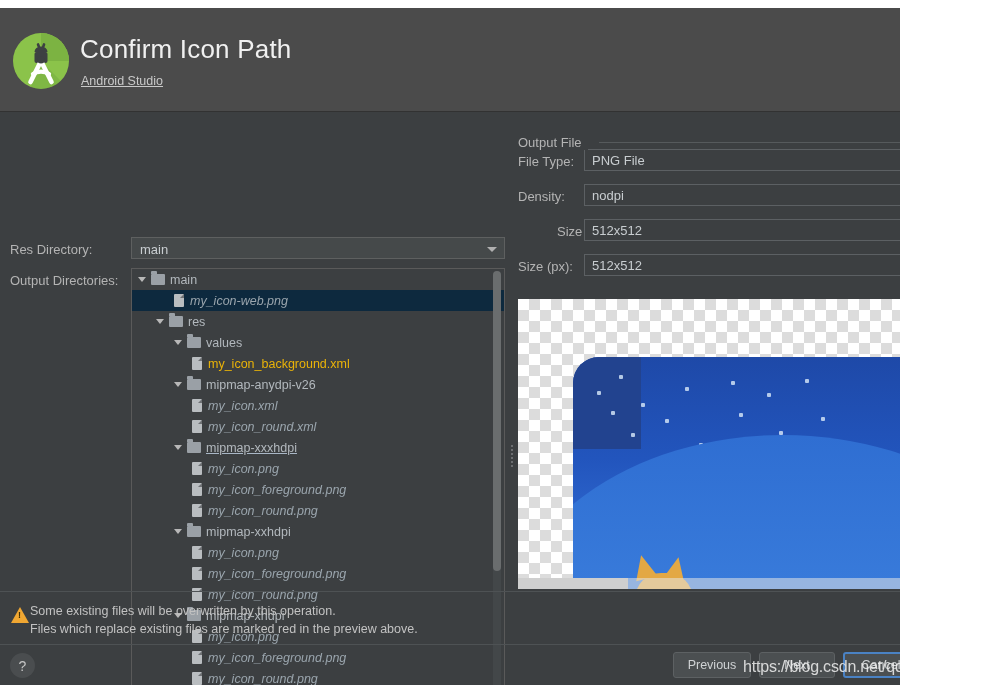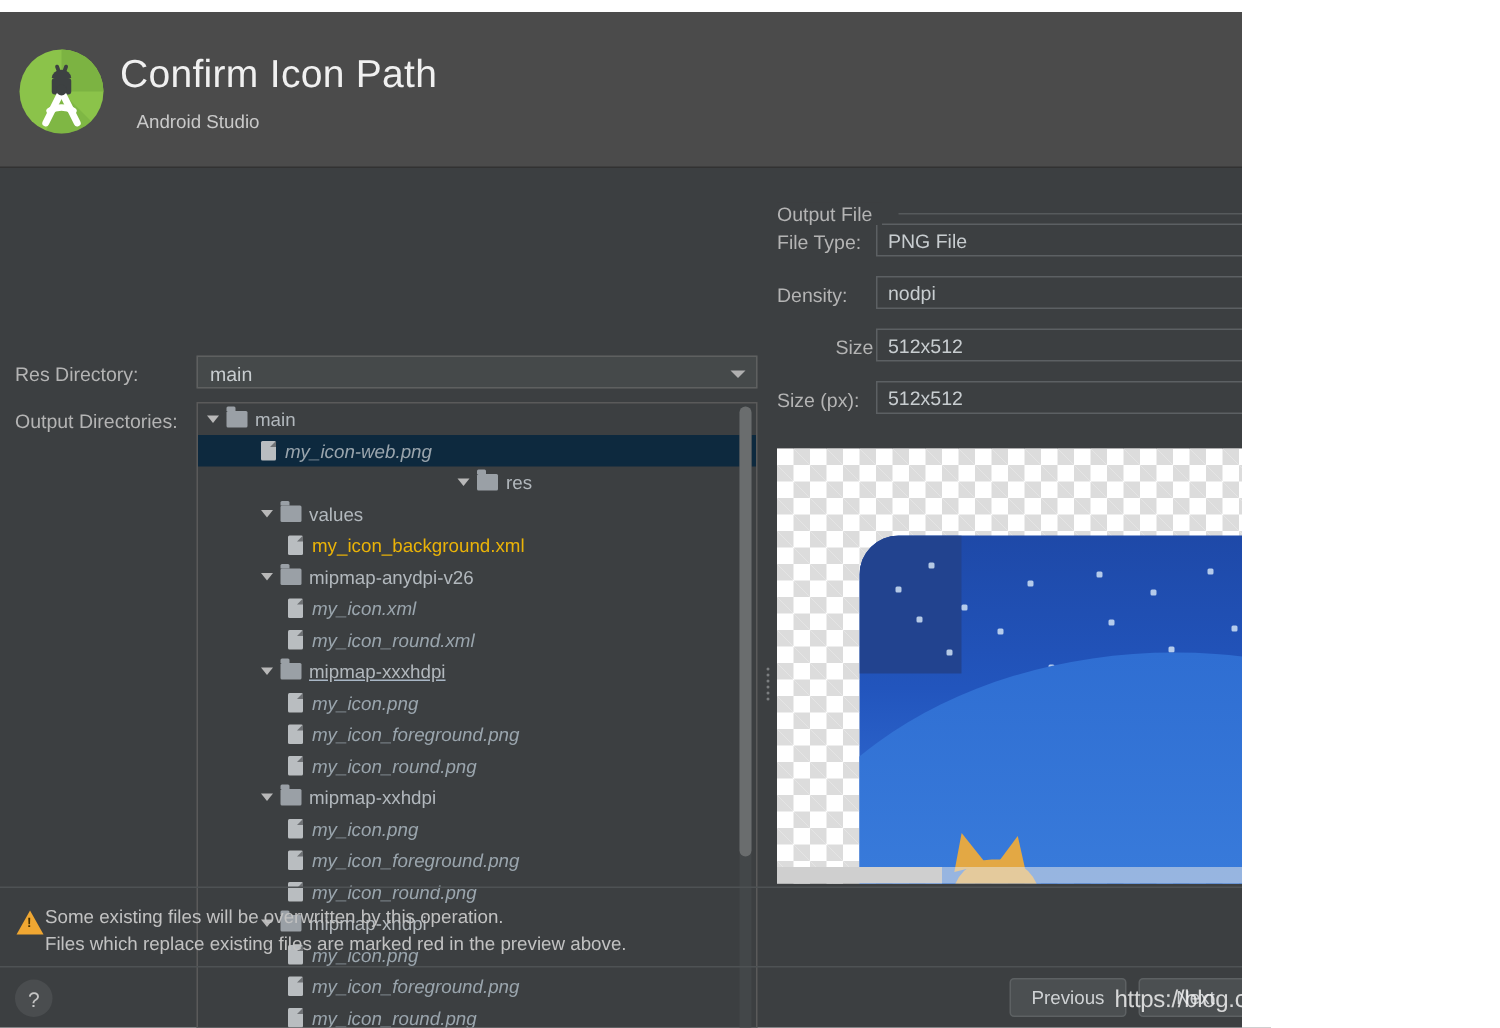--- a/index.html
+++ b/index.html
@@ -6,21 +6,21 @@
   html, body {
     width: 1000px; height: 685px;
     background: #ffffff;
     font-family: "Liberation Sans", sans-serif;
     overflow: hidden;
   }
 
   #dialog {
     position: absolute;
     left: 0; top: 8px;
-    width: 828px; height: 677px;
+    width: 900px; height: 677px;
     background: #3c3f41;
     color: #bbbbbb;
     overflow: hidden;
   }
 
   
   #header {
     position: absolute; left: 0; top: 0;
     width: 1000px; height: 104px;
     background: #4b4b4b;
@@ -28,22 +28,22 @@
   }
   #logo {
     position: absolute; left: 10px; top: 22px;
     width: 62px; height: 62px;
   }
   #header-title {
     position: absolute; left: 80px; top: 26px;
     font-size: 26px; color: #f0f0f0; letter-spacing: .2px;
   }
   #header-sub {
-    position: absolute; left: 91px; top: 66px;
-    font-size: 12.5px; color: #c9c9c9;
+    position: absolute; left: 81px; top: 66px;
+    font-size: 12.5px; color: #c9c9c9; text-decoration: underline;
   }
 
   
   #body { position: absolute; left: 0; top: 105px; width: 1000px; height: 478px; }
 
   .field-label {
     position: absolute;
     font-size: 13px; color: #b4b4b4; white-space: nowrap;
   }
 
@@ -348,21 +348,21 @@
       <div id="tree-scroll">
           <div class="trow" style="padding-left: 6px;">
             <span class="twist"></span>
             <span class="folder-ico"></span>
             <span class="tlabel folder">main</span>
           </div>
           <div class="trow selected" style="padding-left: 42px;">
             <span class="file-ico"></span>
             <span class="tlabel newfile">my_icon-web.png</span>
           </div>
-          <div class="trow" style="padding-left: 24px; justify-content: center;">
+          <div class="trow" style="padding-left: 24px;">
             <span class="twist"></span>
             <span class="folder-ico"></span>
             <span class="tlabel folder">res</span>
           </div>
           <div class="trow" style="padding-left: 42px;">
             <span class="twist"></span>
             <span class="folder-ico"></span>
             <span class="tlabel folder">values</span>
           </div>
           <div class="trow" style="padding-left: 60px;">

